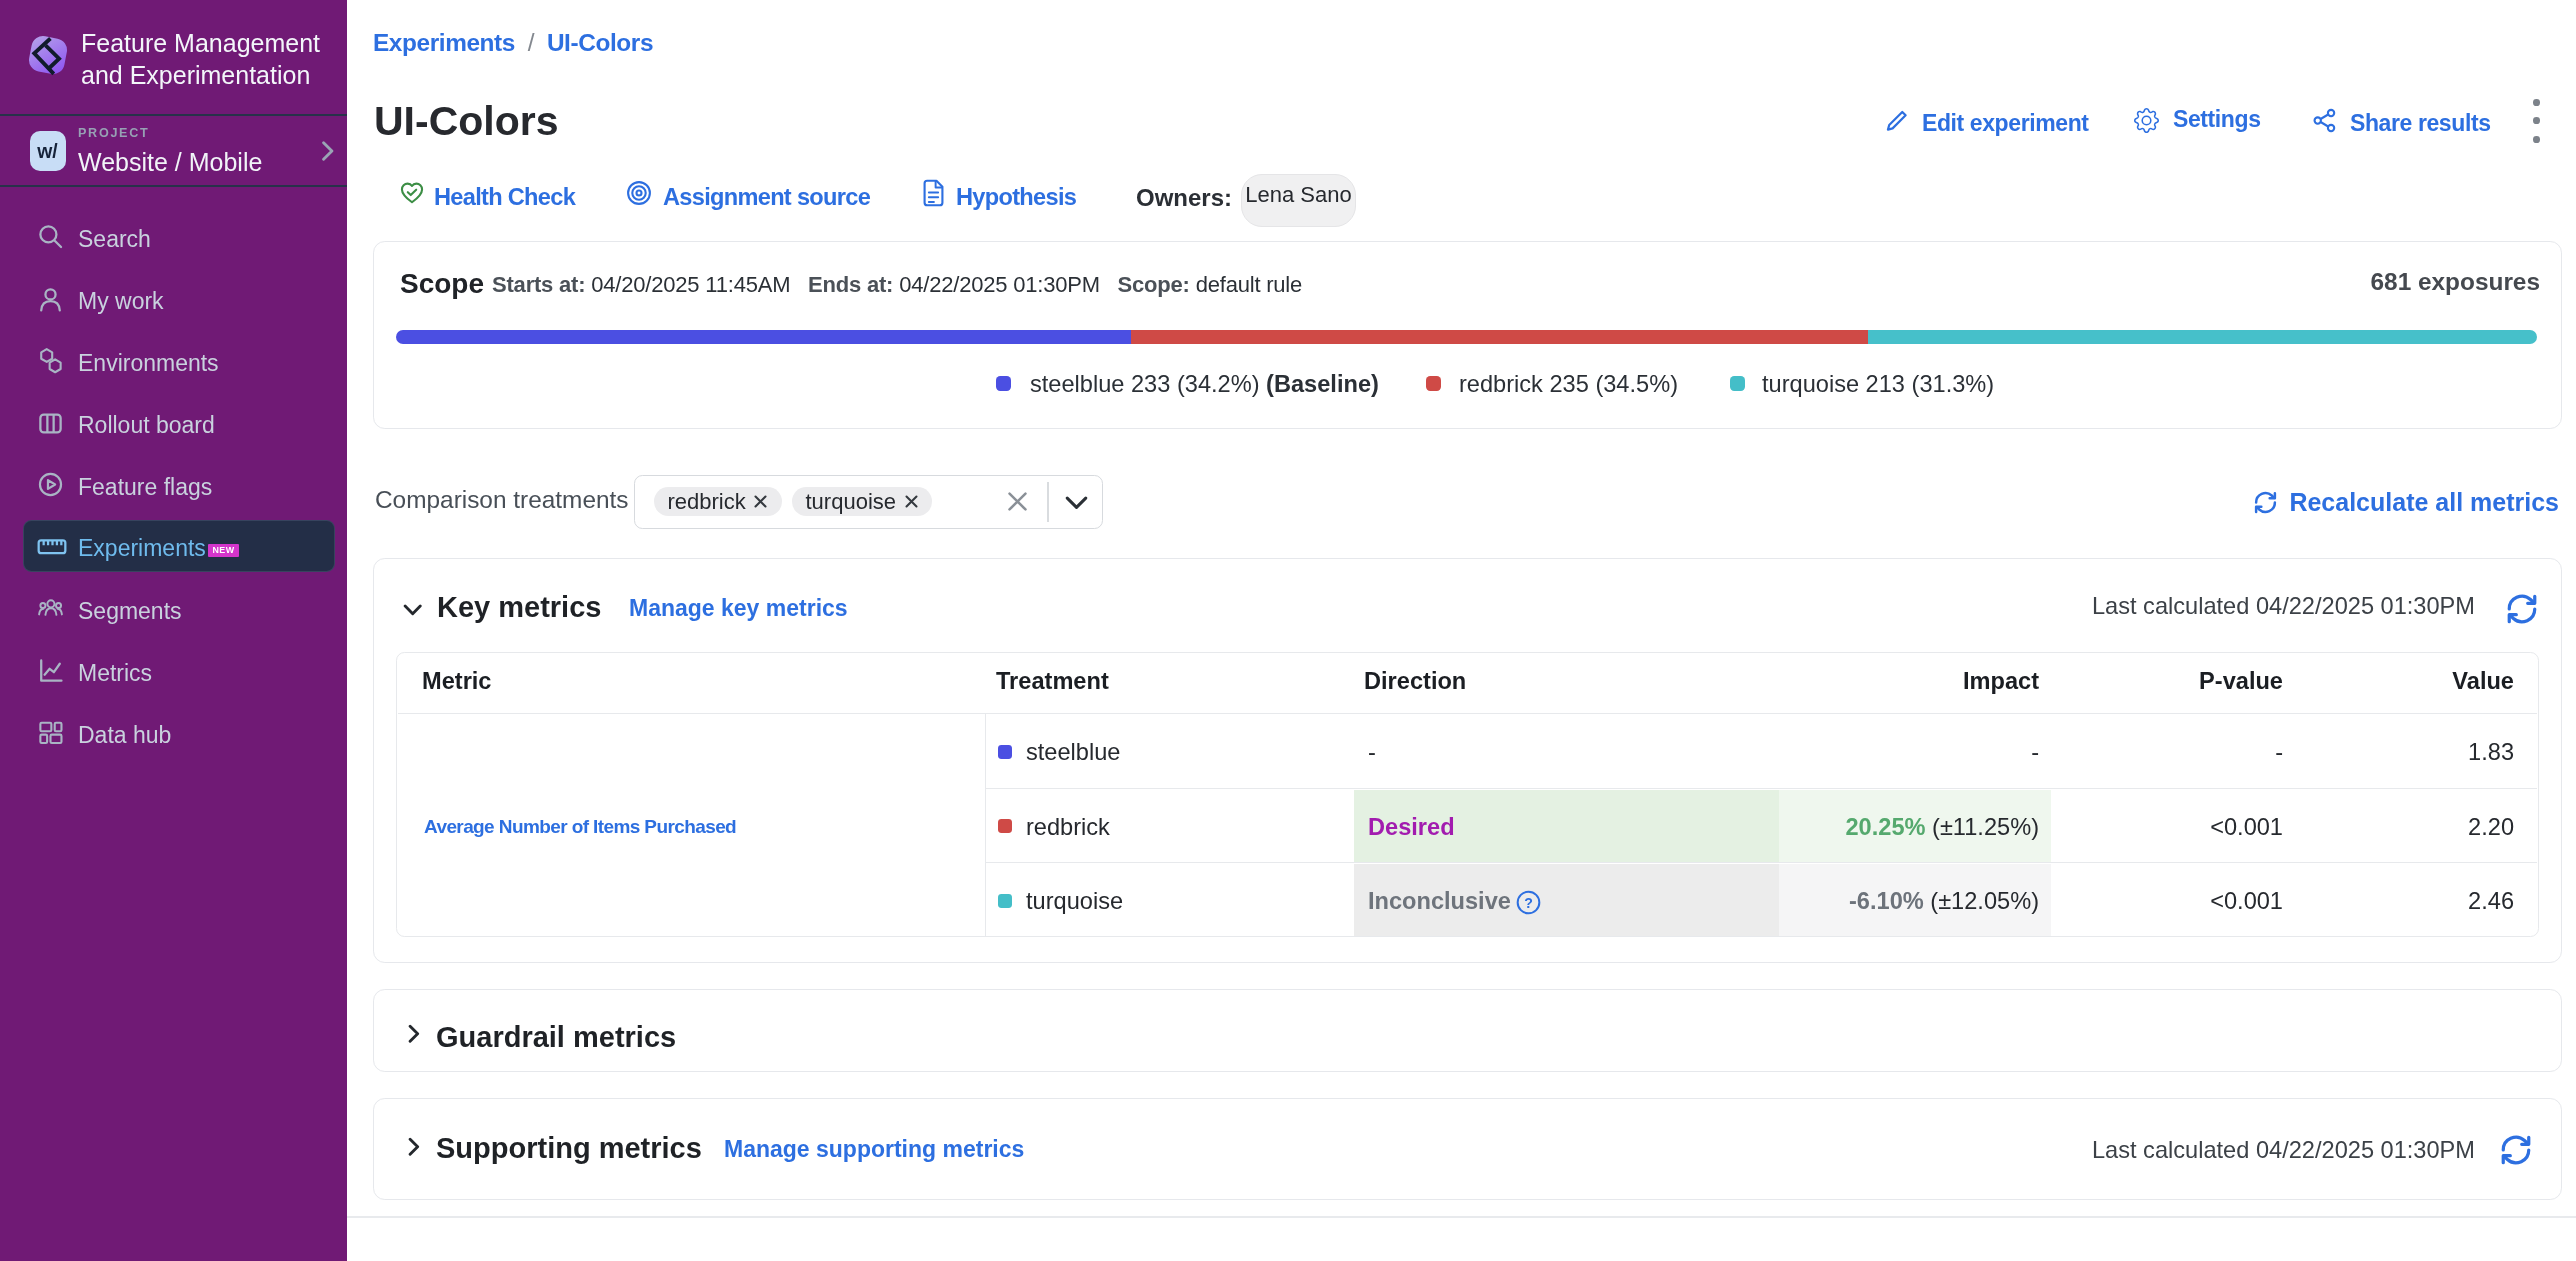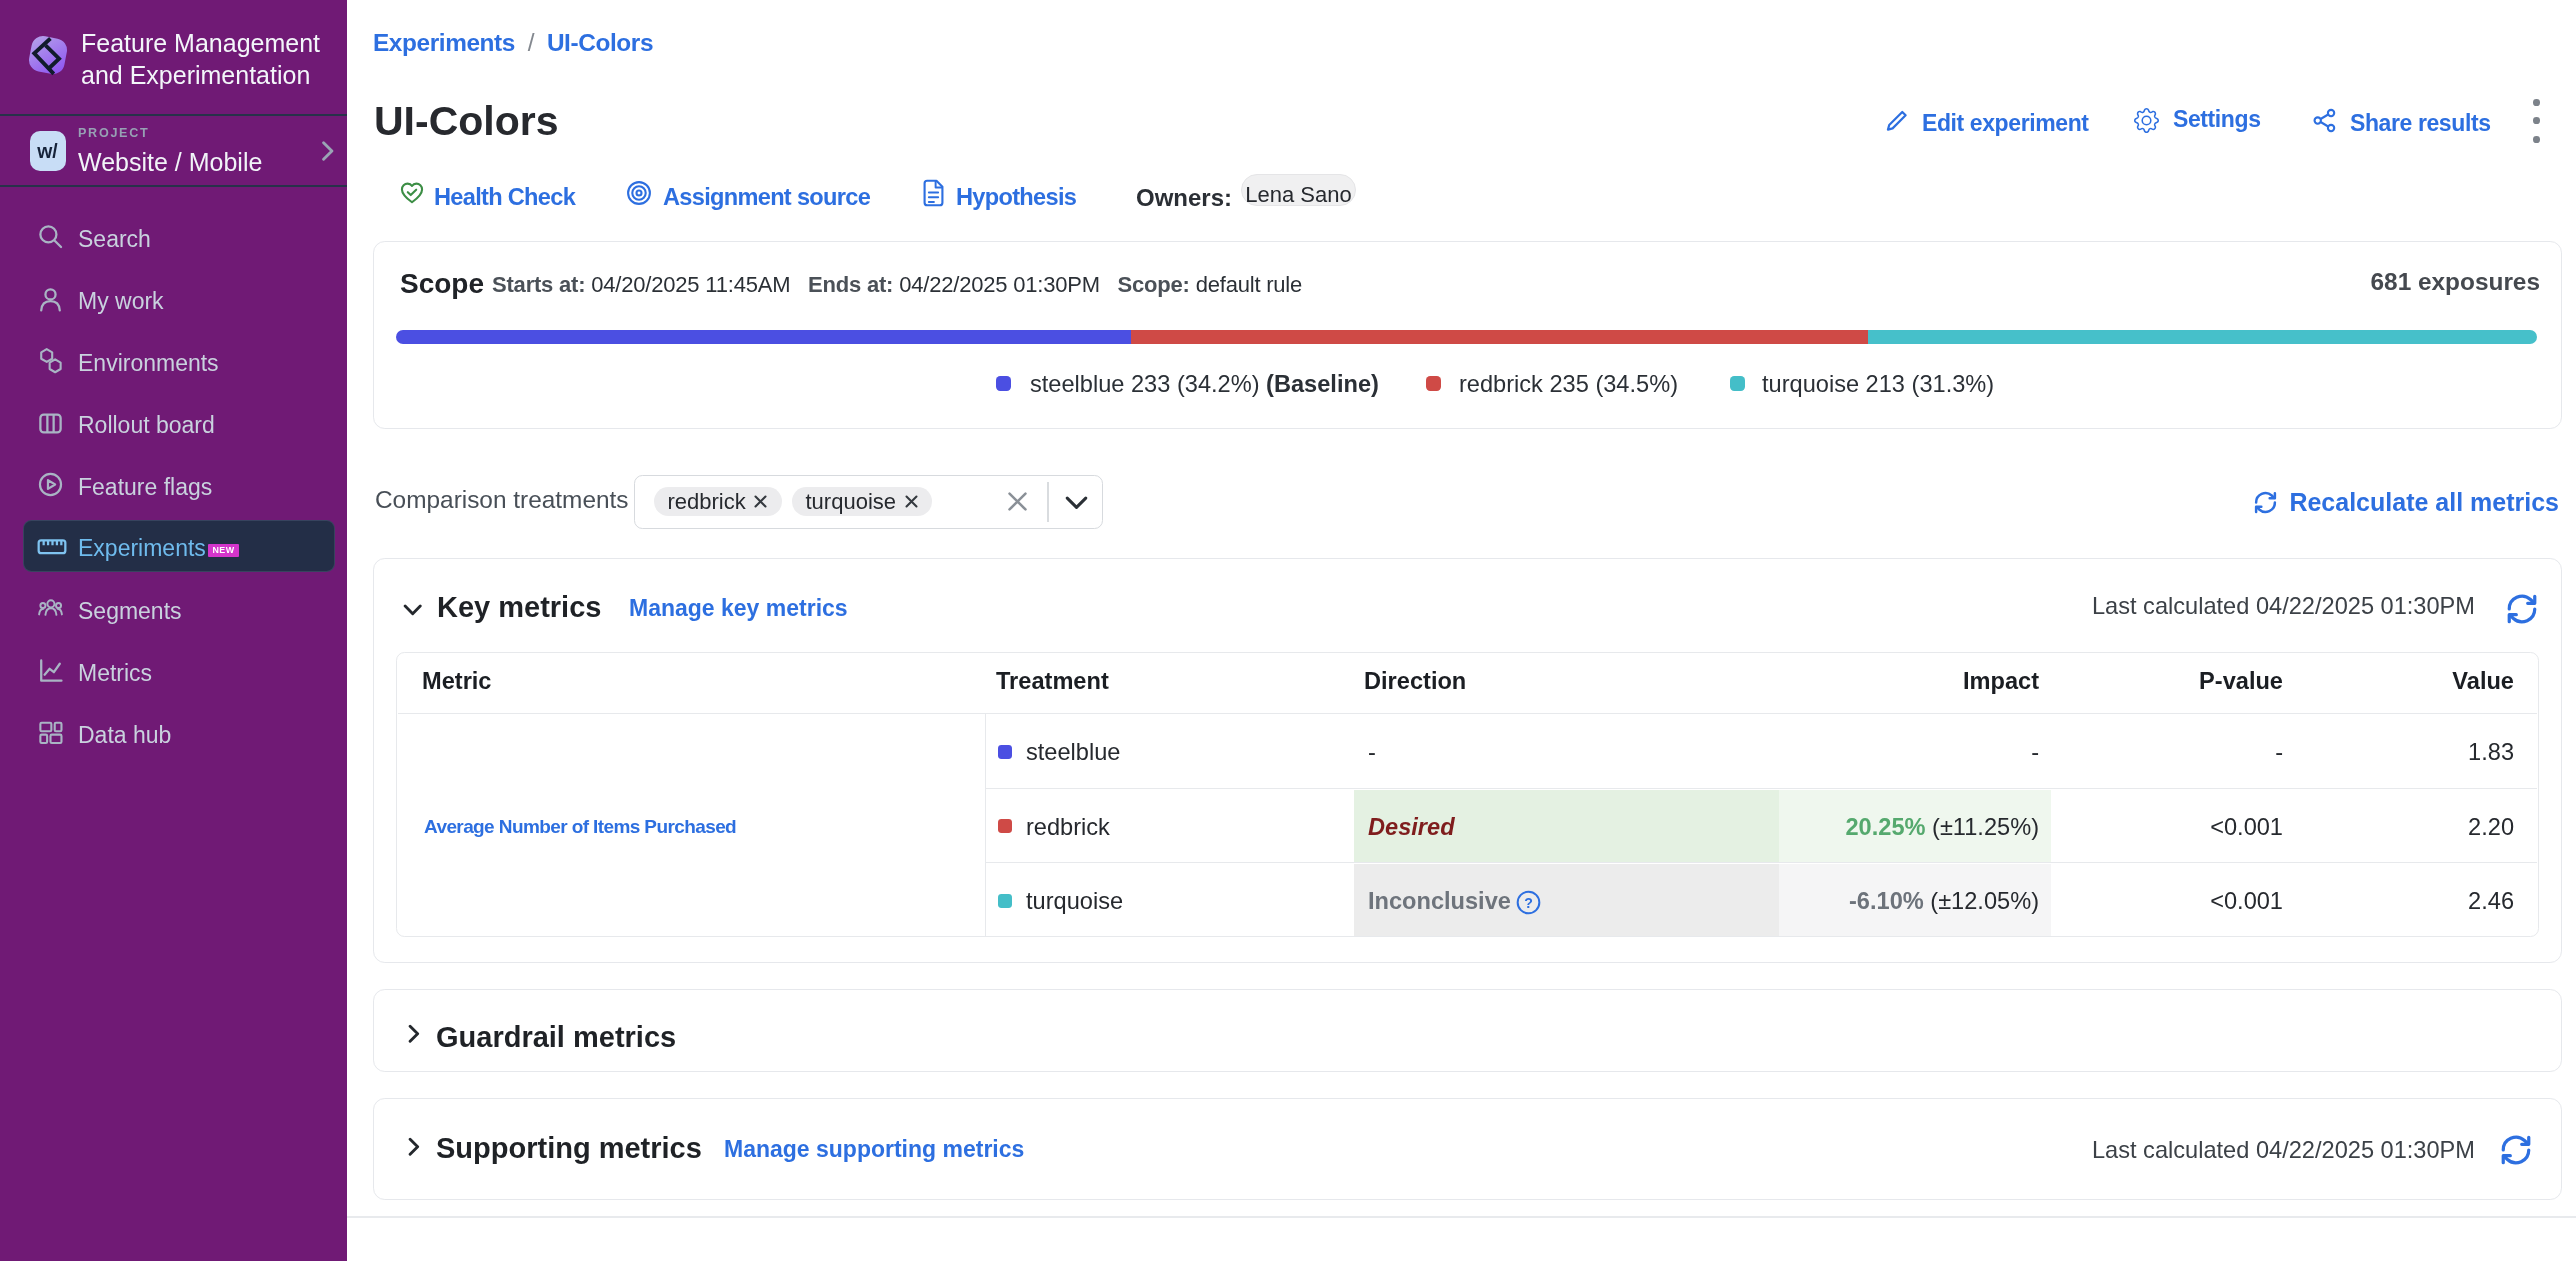--- a/index.html
+++ b/index.html
@@ -167,21 +167,21 @@
   <div class="abs" style="left:663px;top:184px;font-size:23.6px;letter-spacing:-0.7px;"><span class="blue" style="font-weight:bold">Assignment source</span></div>
   <svg class="abs" style="left:922px;top:179px" width="23" height="28" viewBox="0 0 27 33">
       <g fill="none" stroke="#2d6fe0" stroke-width="2.5" stroke-linejoin="round">
         <path d="M3 5 a3 3 0 0 1 3-3 H17 L24 9 V28 a3 3 0 0 1 -3 3 H6 a3 3 0 0 1 -3-3 Z"></path>
         <path d="M16 2.5 V10 H23.5" stroke-width="2.3"></path>
         <path d="M8 16 H19 M8 21.5 H19 M8 27 H14" stroke-width="2.3" stroke-linecap="round"></path>
       </g>
     </svg>
   <div class="abs" style="left:956px;top:184px;font-size:23.6px;letter-spacing:-0.7px;"><span class="blue" style="font-weight:bold">Hypothesis</span></div>
   <div class="abs" style="right:1344px;top:184px;font-size:24px;font-weight:bold;color:#2b2f35;white-space:nowrap;">Owners:</div>
-  <div class="abs" style="left:1241px;top:174px;width:115px;height:32px;border:0.8px solid #e5e5e7;border-radius:21px;background:#f0f0f1;font-size:22px;line-height:40px;color:#26292e;text-align:center;">Lena Sano</div>
+  <div class="abs" style="left:1241px;top:174px;width:115px;height:53px;border:0.8px solid #e5e5e7;border-radius:21px;background:#f0f0f1;font-size:22px;line-height:40px;color:#26292e;text-align:center;">Lena Sano</div>
 
   <div class="card" style="left:373px;top:241px;width:2189px;height:188px;"></div>
   <div class="abs" style="left:400px;top:268px;font-size:28px;font-weight:bold;color:#202328;">Scope</div>
   <div class="abs" style="left:492px;top:272px;font-size:22px;letter-spacing:-0.2px;color:#2b3036;white-space:nowrap;"><b style="color:#4b5158;">Starts at:</b> 04/20/2025 11:45AM&nbsp;&nbsp;&nbsp;<b style="color:#4b5158;">Ends at:</b> 04/22/2025 01:30PM&nbsp;&nbsp;&nbsp;<b style="color:#4b5158;">Scope:</b> default rule</div>
   <div class="abs" style="right:36px;top:268px;font-size:24.4px;font-weight:bold;color:#45494f;">681 exposures</div>
   <div class="abs" style="left:396px;top:330px;width:2141px;height:14.3px;border-radius:7.6px;overflow:hidden;">
     <div style="position:absolute;left:0;top:0;width:735px;height:14.3px;background:#4b4fe2;"></div>
     <div style="position:absolute;left:735px;top:0;width:737px;height:14.3px;background:#cf4a46;"></div>
     <div style="position:absolute;left:1472px;top:0;width:669px;height:14.3px;background:#46c0ca;"></div>
   </div>
@@ -255,21 +255,21 @@
   <div class="abs" style="left:1026px;top:739px;font-size:23.6px;color:#26292e;">steelblue</div>
   <div class="abs" style="left:1368px;top:739px;font-size:23.6px;color:#26292e;">-</div>
   <div class="abs" style="right:537px;top:739px;font-size:23.6px;color:#26292e;">-</div>
   <div class="abs" style="right:293px;top:739px;font-size:23.6px;color:#26292e;">-</div>
   <div class="abs" style="right:62px;top:739px;font-size:23.6px;color:#26292e;">1.83</div>
 
   <div class="abs" style="left:424px;top:816px;font-size:19px;letter-spacing:-0.6px;"><span class="blue" style="font-weight:bold">Average Number of Items Purchased</span></div>
 
   <div class="abs" style="left:998px;top:819px;width:14.3px;height:14.3px;border-radius:3.4px;background:#cf4a46;"></div>
   <div class="abs" style="left:1026px;top:814px;font-size:23.6px;color:#26292e;">redbrick</div>
-  <div class="abs" style="left:1368px;top:814px;font-size:23.6px;font-weight:bold;color:#7f1d1d;font-style:italic;">Desired</div>
+  <div class="abs" style="left:1368px;top:814px;font-size:23.6px;font-weight:bold;color:#a21caf;">Desired</div>
   <div class="abs" style="right:537px;top:814px;font-size:23.6px;color:#26292e;"><b style="color:#55a96e;">20.25%</b> (±11.25%)</div>
   <div class="abs" style="right:293px;top:814px;font-size:23.6px;color:#26292e;">&lt;0.001</div>
   <div class="abs" style="right:62px;top:814px;font-size:23.6px;color:#26292e;">2.20</div>
 
   <div class="abs" style="left:998px;top:894px;width:14.3px;height:14.3px;border-radius:3.4px;background:#44bec8;"></div>
   <div class="abs" style="left:1026px;top:888px;font-size:23.6px;color:#26292e;">turquoise</div>
   <div class="abs" style="left:1368px;top:888px;font-size:23.6px;font-weight:bold;color:#6e747c;">Inconclusive</div>
   <svg class="abs" style="left:1516px;top:890px" width="25" height="25" viewBox="0 0 30 30">
       <circle cx="15" cy="15" r="13" fill="none" stroke="#2d6fe0" stroke-width="2.4"></circle>
       <text x="15" y="21" text-anchor="middle" font-size="17" font-weight="bold" fill="#2d6fe0" font-family="Liberation Sans, sans-serif">?</text>

